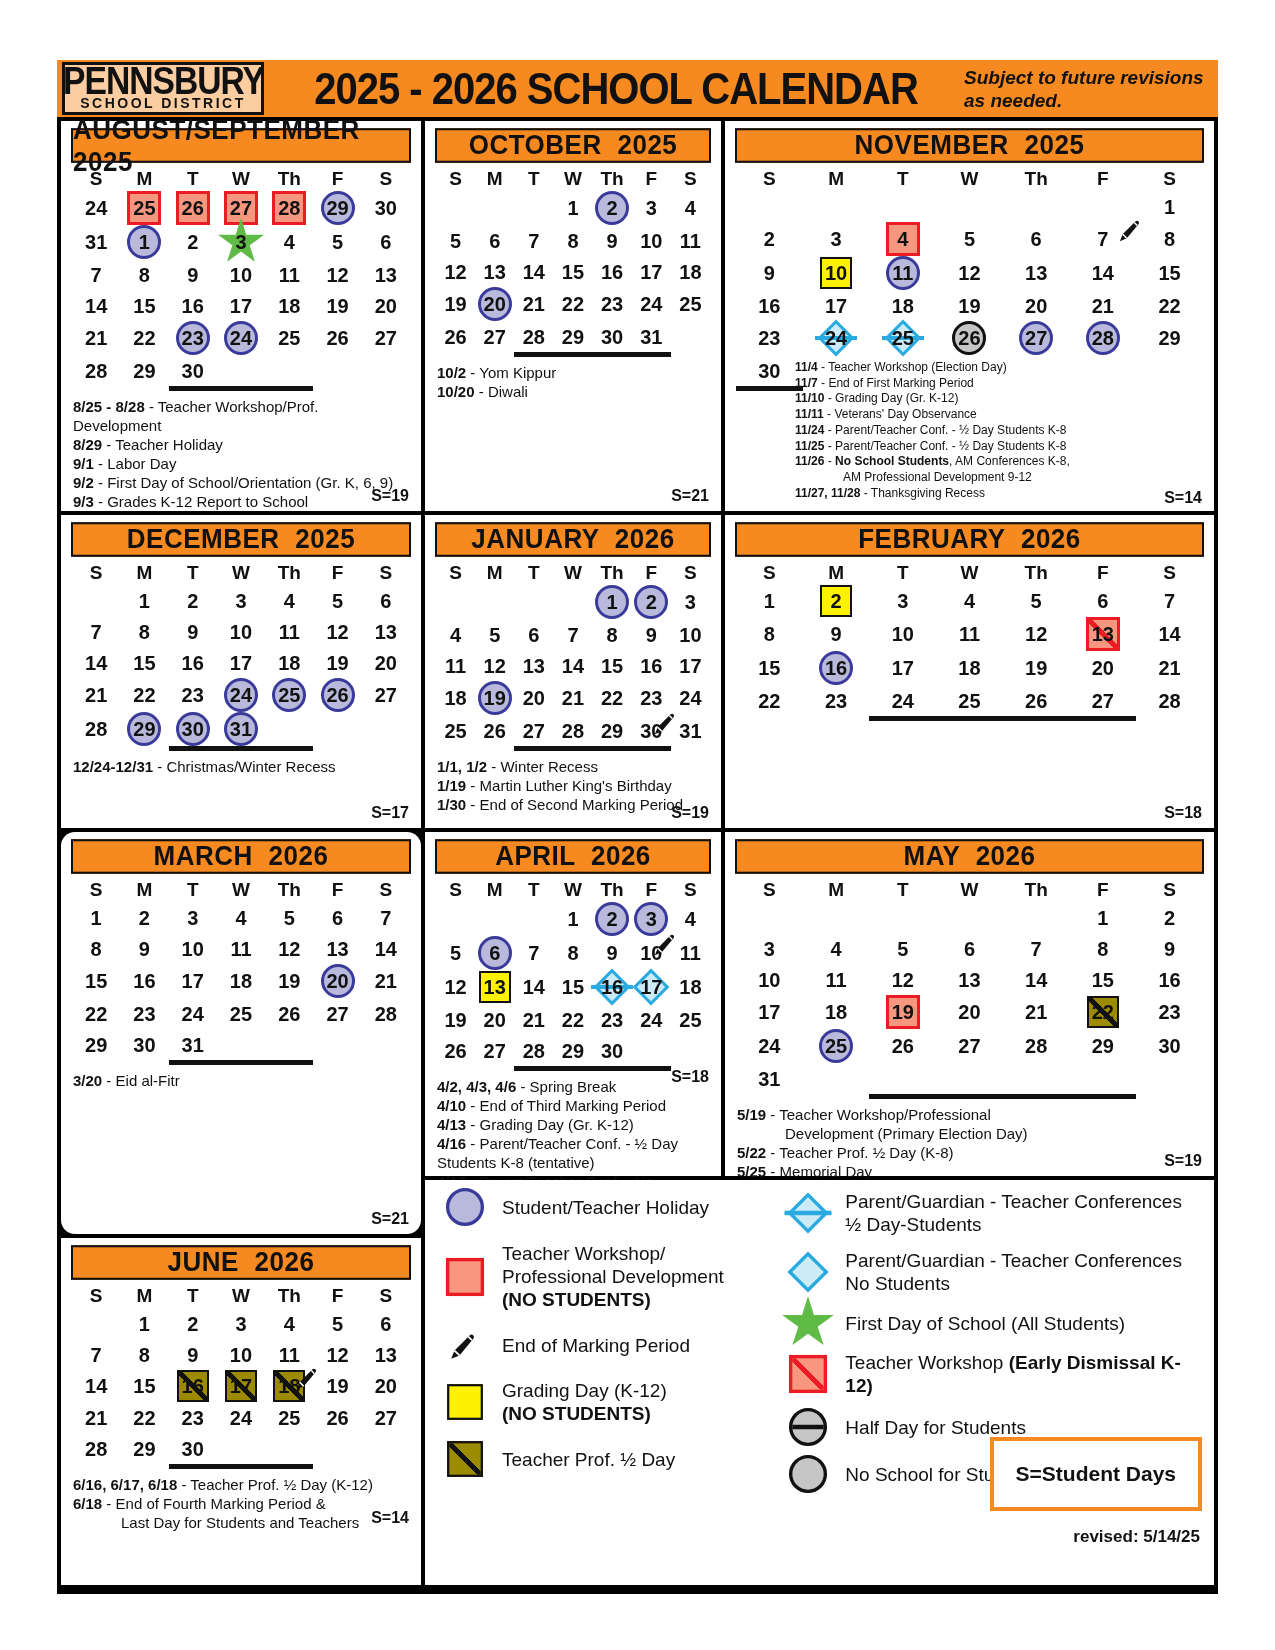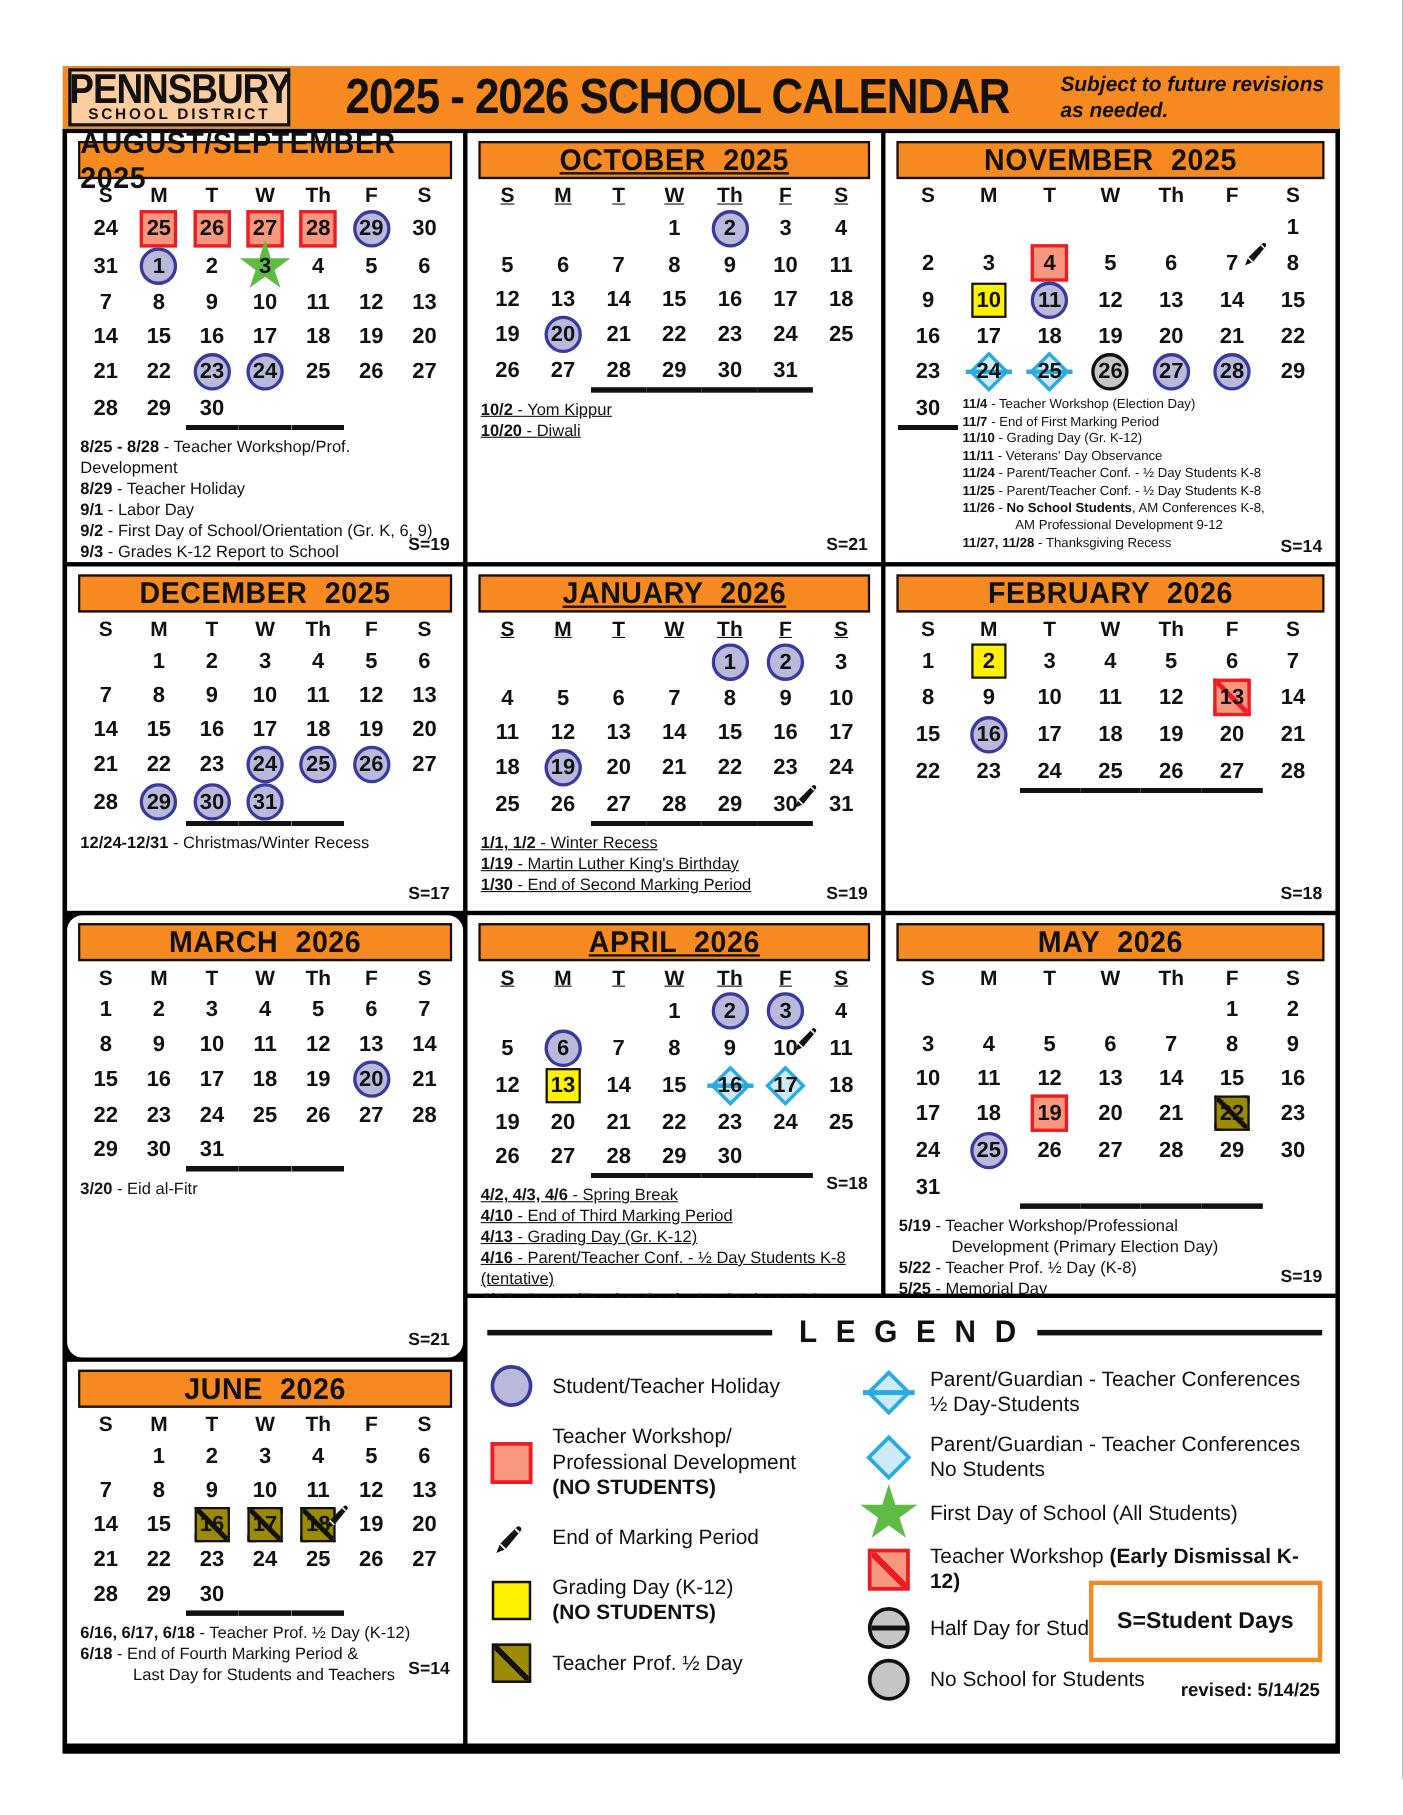--- a/index.html
+++ b/index.html
@@ -22,21 +22,21 @@
                letter-spacing:-1px; transform:scaleY(1.12); white-space:nowrap; }
   .subtitle { width:268px; font-size:19px; font-weight:bold; font-style:italic; line-height:23px;
               padding:0 8px 0 14px; }
 
   
   .grid { margin-top:0; border:4px solid #000; border-bottom:9px solid #000;
           background:#000; display:flex; gap:4px; height:1477px; }
   .col-left { width:360px; display:flex; flex-direction:column; gap:4px; }
   .right-wrap { flex:1; display:flex; flex-direction:column; gap:4px; }
   .row-months { display:flex; gap:4px; }
-  .col-mid { width:376px; display:flex; flex-direction:column; gap:4px;text-decoration:underline; }
+  .col-mid { width:296px; display:flex; flex-direction:column; gap:4px; }
   .col-right { flex:1; display:flex; flex-direction:column; gap:4px; }
   .month { background:#fff; position:relative; }
   #m-augsep,#m-oct,#m-nov { height:390px; }
   #m-dec,#m-jan,#m-feb { height:313px; }
   #m-mar { height:402px;border-radius:14px; }
   #m-apr,#m-may { height:344px; }
   #m-jun { flex:1; }
   .legend { flex:1; background:#fff; position:relative; padding:10px 10px 0 16px; }
 
   
@@ -936,25 +936,20 @@
               <div class="notes">
                 <div class="note"><b class="nl">5/19</b> - <span class="nt">Teacher Workshop/Professional</span><div class="ncont">Development (Primary Election Day)</div></div>
                 <div class="note"><b class="nl">5/22</b> - <span class="nt">Teacher Prof. ½ Day (K-8)</span></div>
                 <div class="note"><b class="nl">5/25</b> - <span class="nt">Memorial Day</span></div>
               </div>
               <div class="sdays">S=19</div>
             </section>
         </div>
       </div>
       <div class="legend">
-        <div class="ltitle-row">
-          <div class="lbar"></div>
-          <div class="ltitle">LEGEND</div>
-          <div class="lbar"></div>
-        </div>
         <div class="lbody">
           <div class="lcol-left" id="legend-left">
               <div class="litem">
                 <span class="licon">
                   <span class="daywrap mk-holiday"></span>
                 </span>
                 <span class="ltext">Student/Teacher Holiday</span>
               </div>
               <div class="litem">
                 <span class="licon">

